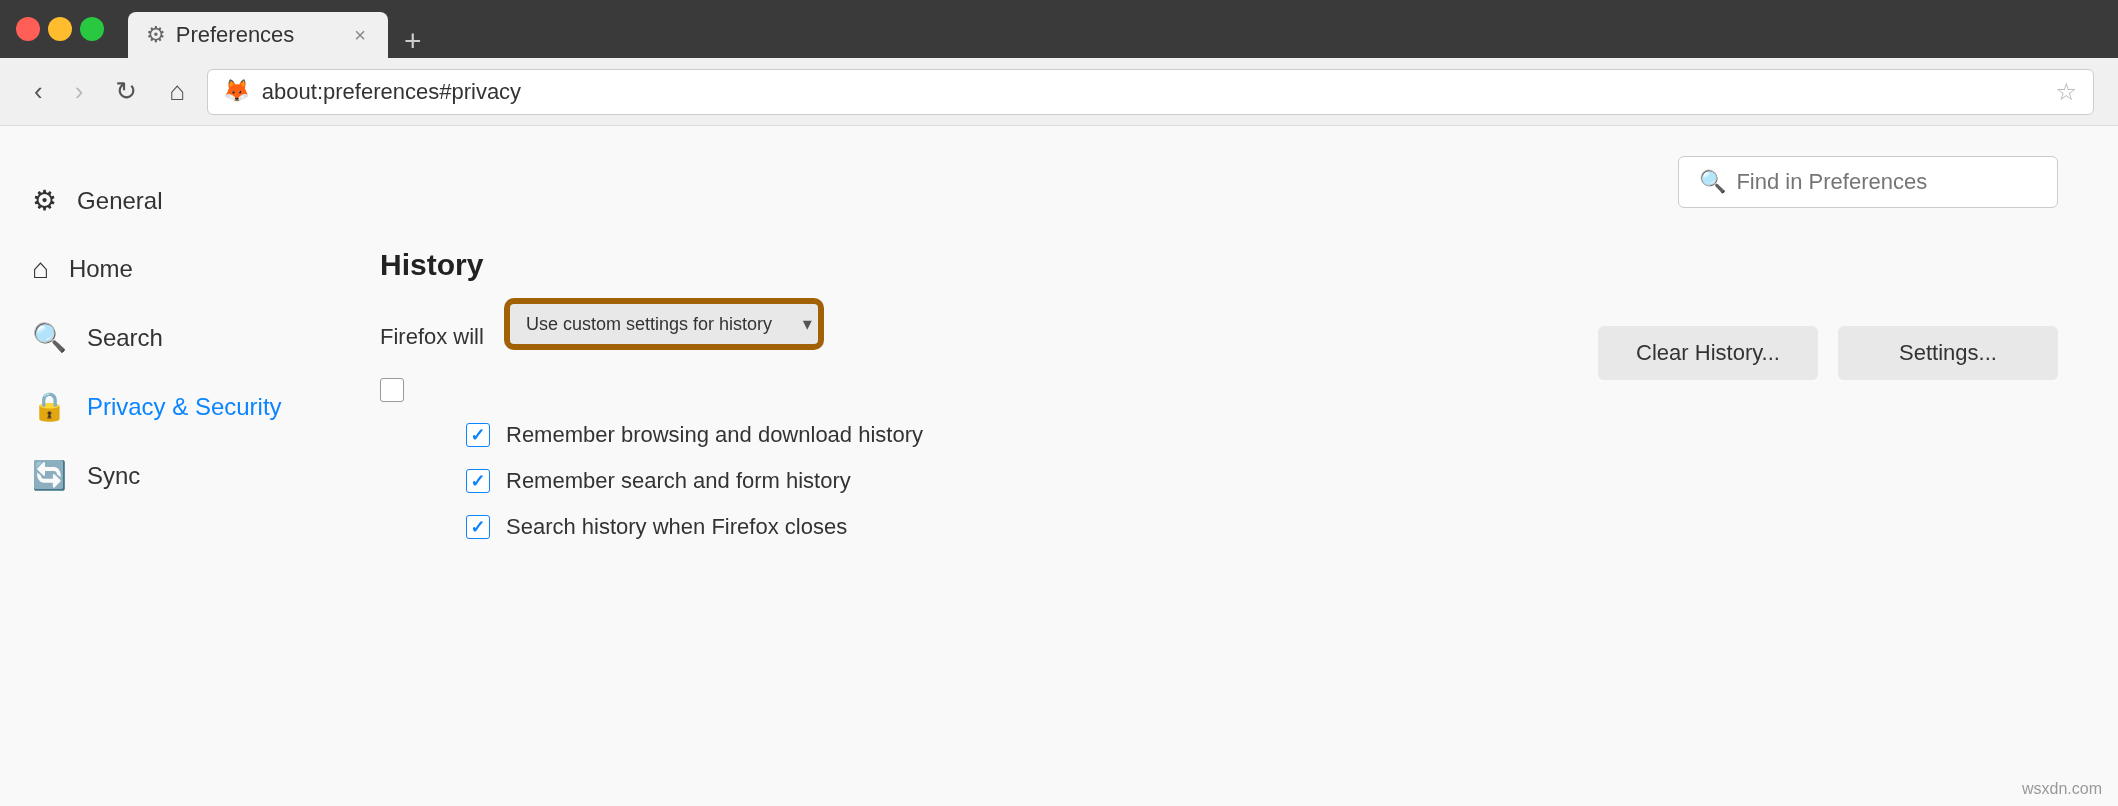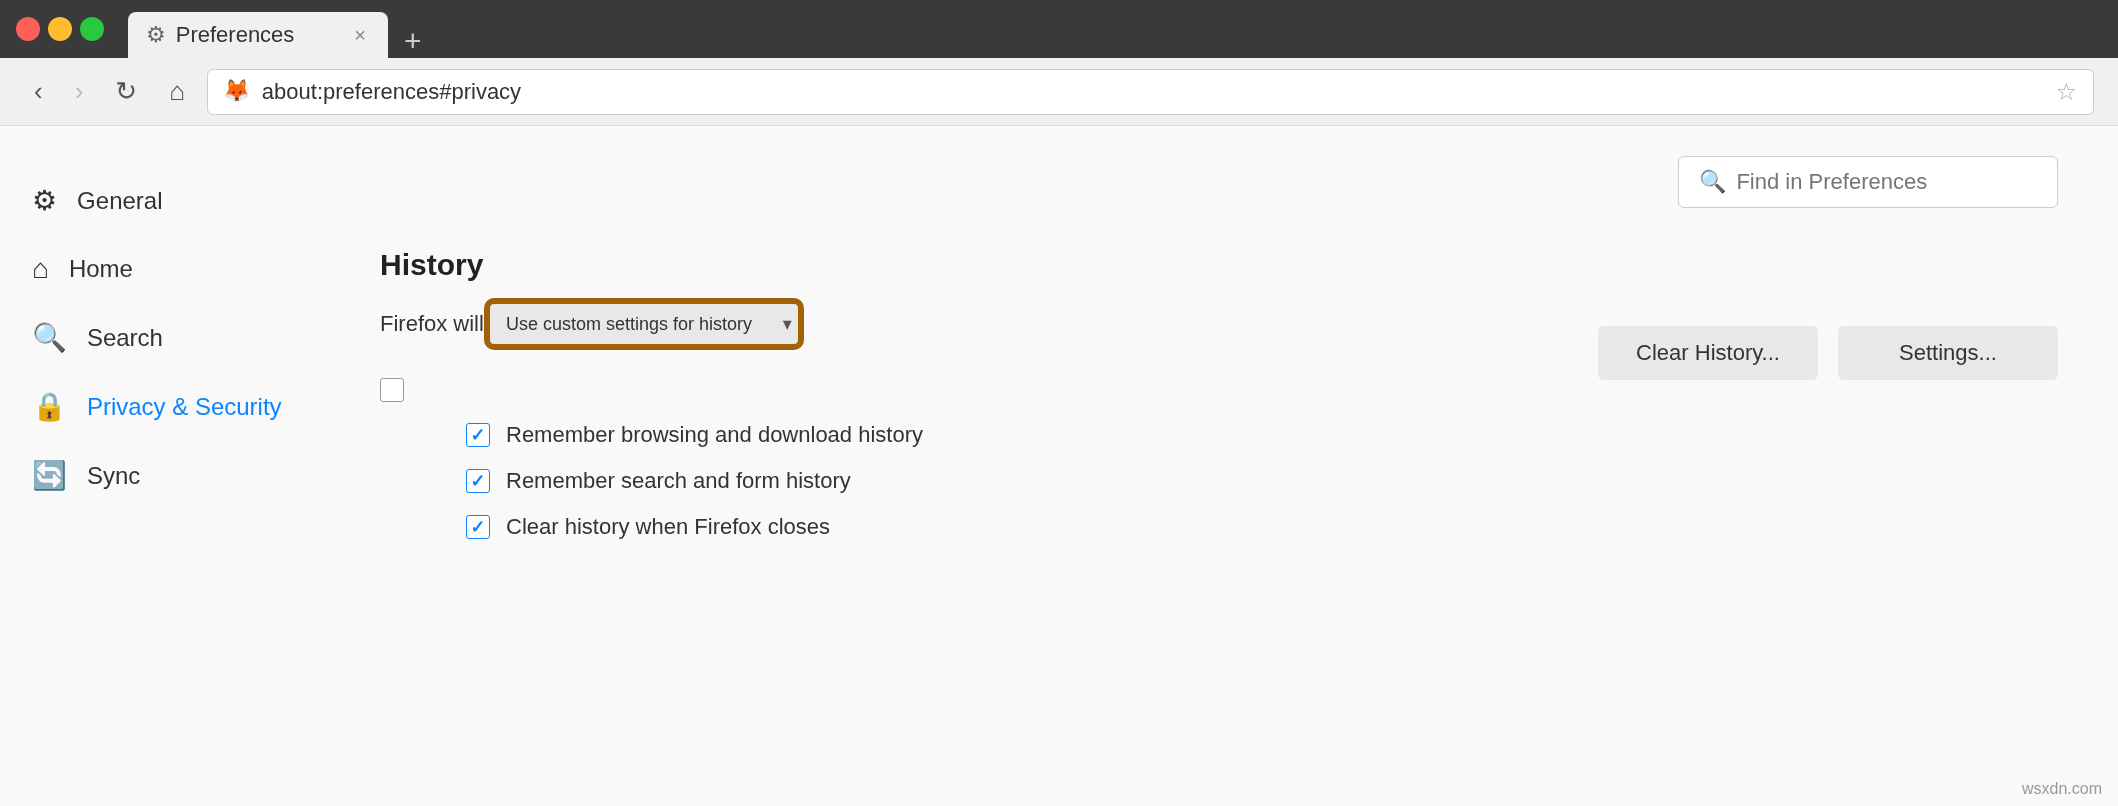--- a/index.html
+++ b/index.html
@@ -186,21 +186,22 @@
 
     .section-title {
       font-size: 30px;
       font-weight: bold;
       color: #222;
       margin-bottom: 16px;
     }
 
     .history-row {
       display: flex;
-      align-items: center;
+      align-items: flex-end;
+      gap: 20px;
       margin-bottom: 28px;
     }
     .history-label {
       font-size: 22px;
       color: #333;
     }
 
     .history-select {
       background: #e8e8e8;
       border: 6px solid #a16207;
@@ -378,21 +379,21 @@
       <span>Remember browsing and download history</span>
     </div>
 
     <div class="checkbox-row indented">
       <div class="checkbox checked"></div>
       <span>Remember search and form history</span>
     </div>
 
     <div class="checkbox-row indented">
       <div class="checkbox checked"></div>
-      <span>Clear history when Firefox closes</span>
+      <span>Search history when Firefox closes</span>
     </div>
 
     <div class="action-buttons">
       <button class="action-btn">Clear History...</button>
       <button class="action-btn">Settings...</button>
     </div>
 
   </div>
 </div>
 

